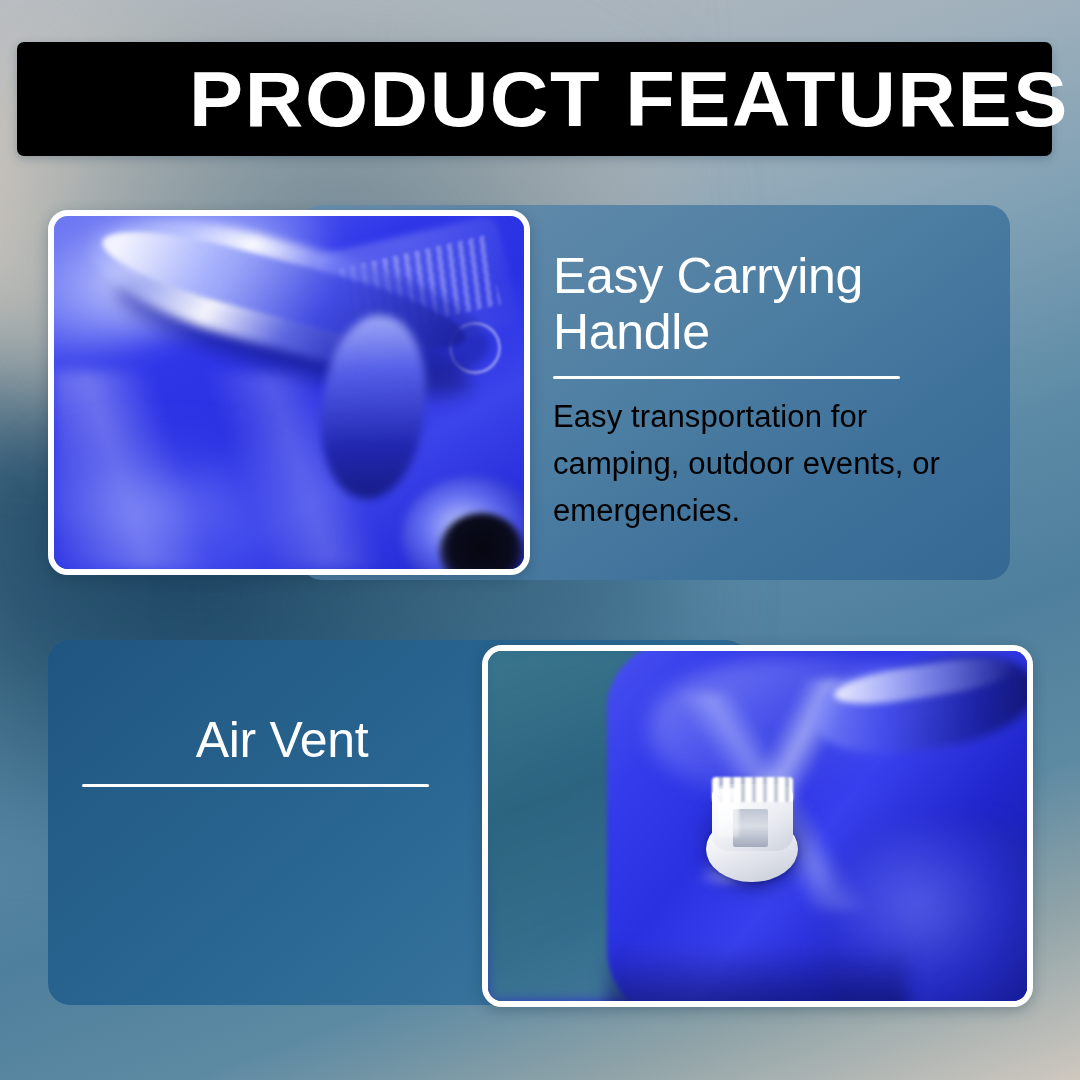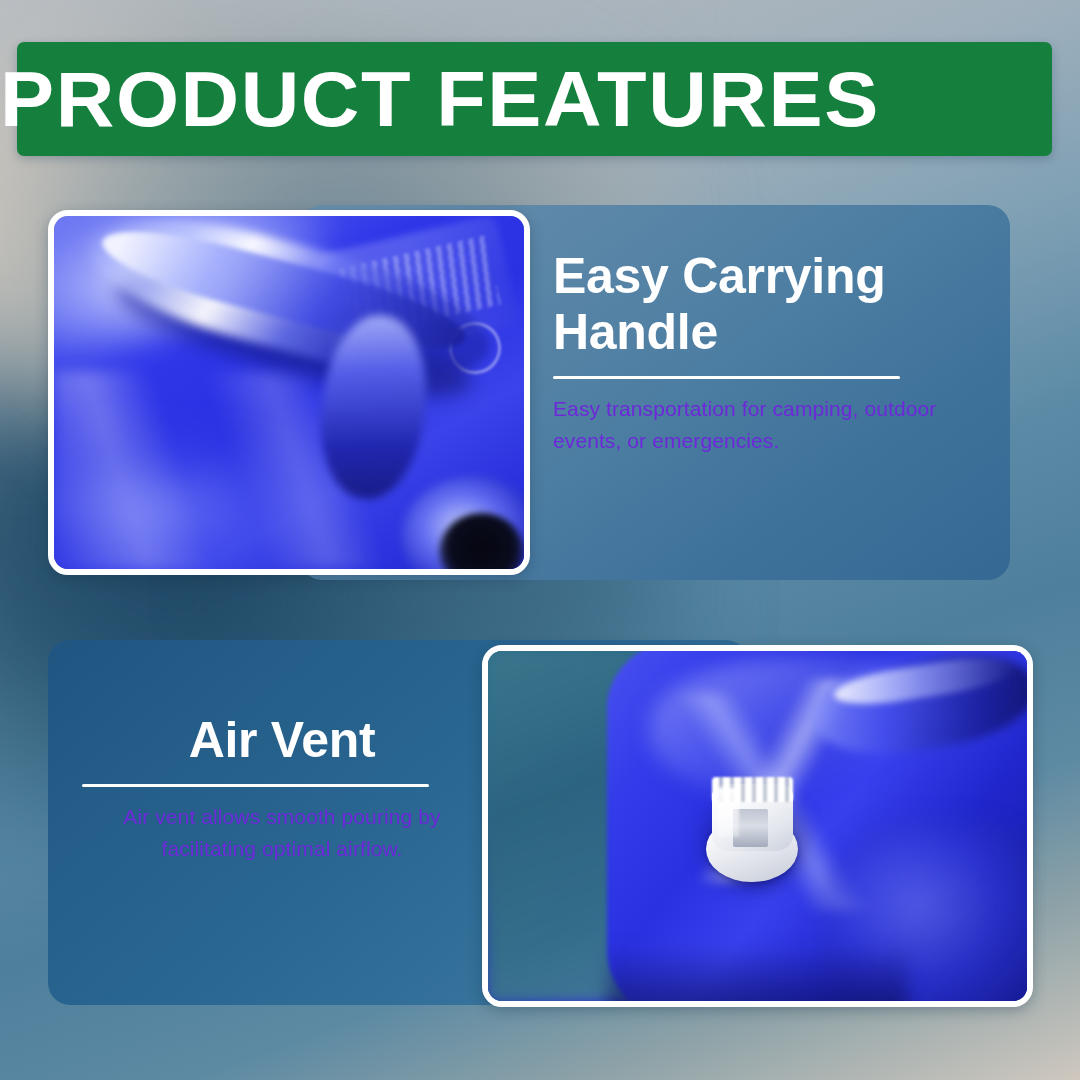--- a/index.html
+++ b/index.html
@@ -71,23 +71,23 @@
       rgba(70,112,138,0.6) 0%,
       rgba(80,120,142,0) 75%);
     filter:blur(40px);
   }
 
   
   #header-banner {
     position:absolute;
     left:17px; top:42px;
     width:1035px; height:114px;
-    background:#15803d;
+    background:#000000;
     border-radius:7px;
-    display:flex; align-items:center; justify-content:flex-start;
+    display:flex; align-items:center; justify-content:flex-end;
     box-shadow:0 3px 10px rgba(30,60,85,0.28);
   }
   #header-title {
     color:#ffffff;
     font-size:78px;
     font-weight:bold;
     letter-spacing:1.5px;
     line-height:1;
     transform:scaleX(1.04);
     white-space:nowrap;
@@ -412,37 +412,37 @@
   }
 
   
   .card-text { position:absolute; }
   #text-handle { left:553px; top:248px; width:430px; }
   #text-vent   { left:82px; top:712px; width:400px;text-align:center; }
 
   .feature-title {
     color:#ffffff;
     font-size:50px;
-    font-weight:bold;
+    font-weight:normal;
     line-height:1.12;
     letter-spacing:-0.3px;
   }
   .divider {
     height:3px;
     background:#ffffff;
     margin-top:16px;
     margin-bottom:14px;
     border-radius:2px;
   }
   #text-handle .divider { width:347px; }
   #text-vent   .divider { width:347px; }
 
   .feature-desc {
-    color:#6d28d9;
-    font-size:21px;
+    color:#000000;
+    font-size:31px;
     font-weight:normal;
     line-height:1.52;
     letter-spacing:0.1px;
   }
 </style>
 </head>
 <body>
 
 <div id="page">
 
@@ -507,17 +507,16 @@
         <div class="ph-layer vp-cap-body"></div>
         <div class="ph-layer vp-cap-teeth"></div>
         <div class="ph-layer vp-cap-slot"></div>
         <div class="ph-layer vp-cap-hl"></div>
       </div>
     </div>
 
     <div class="card-text" id="text-vent">
       <div class="feature-title">Air Vent</div>
       <div class="divider"></div>
-      <div class="feature-desc">Air vent allows smooth pouring by facilitating optimal airflow.</div>
     </div>
   </div>
 
 </div>
 
 </body></html>

